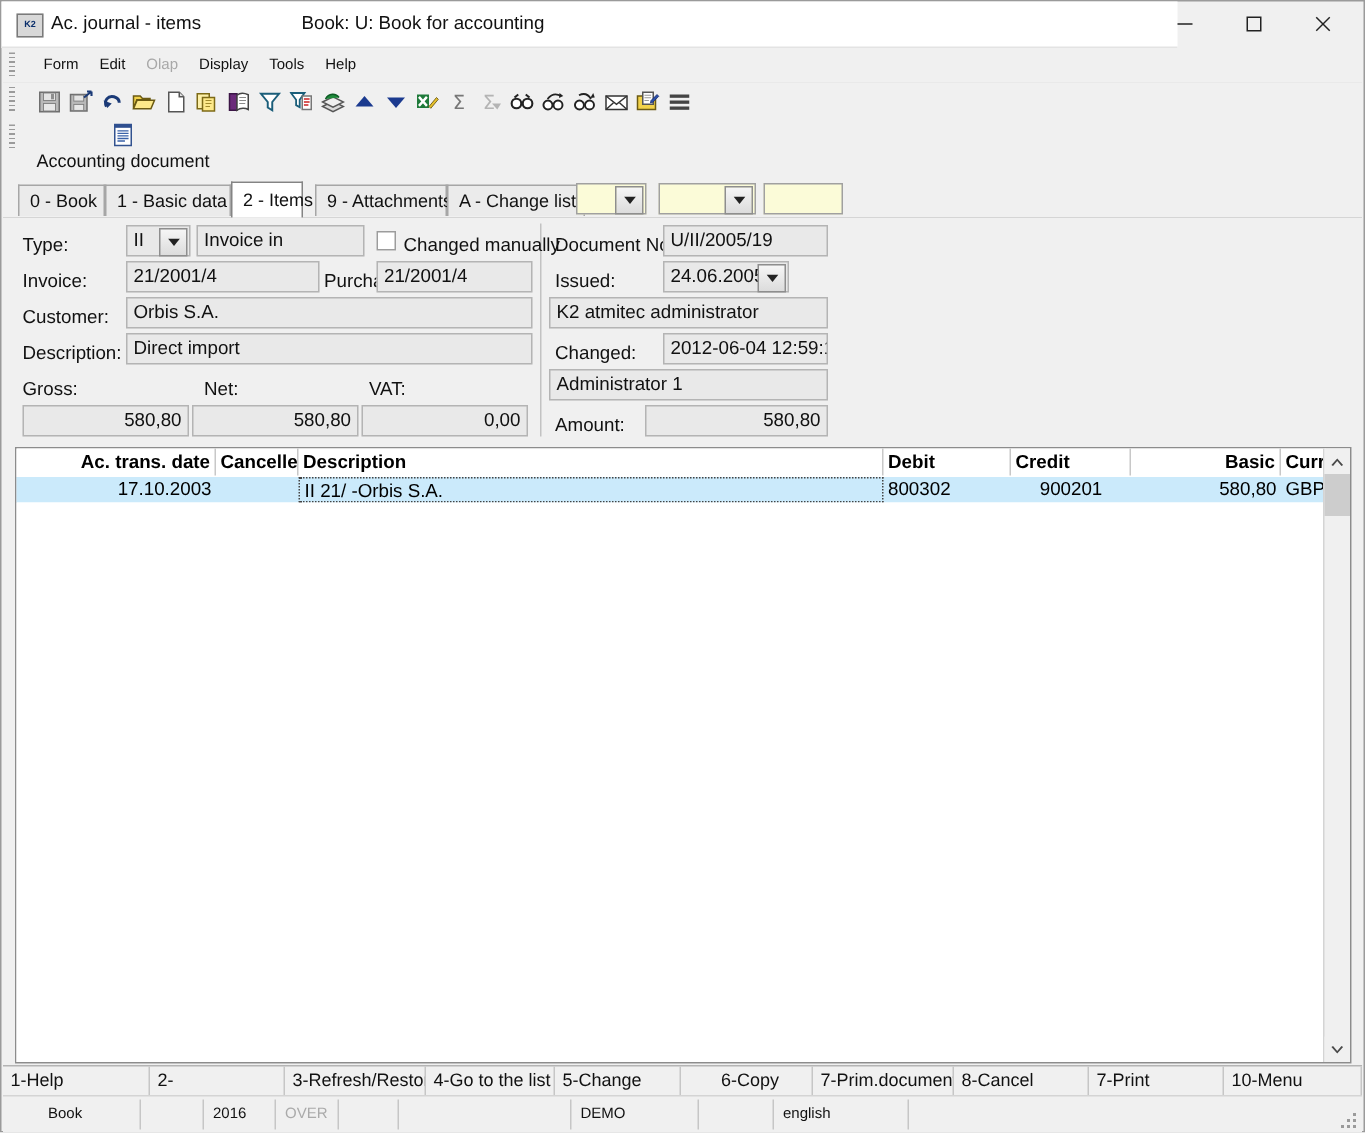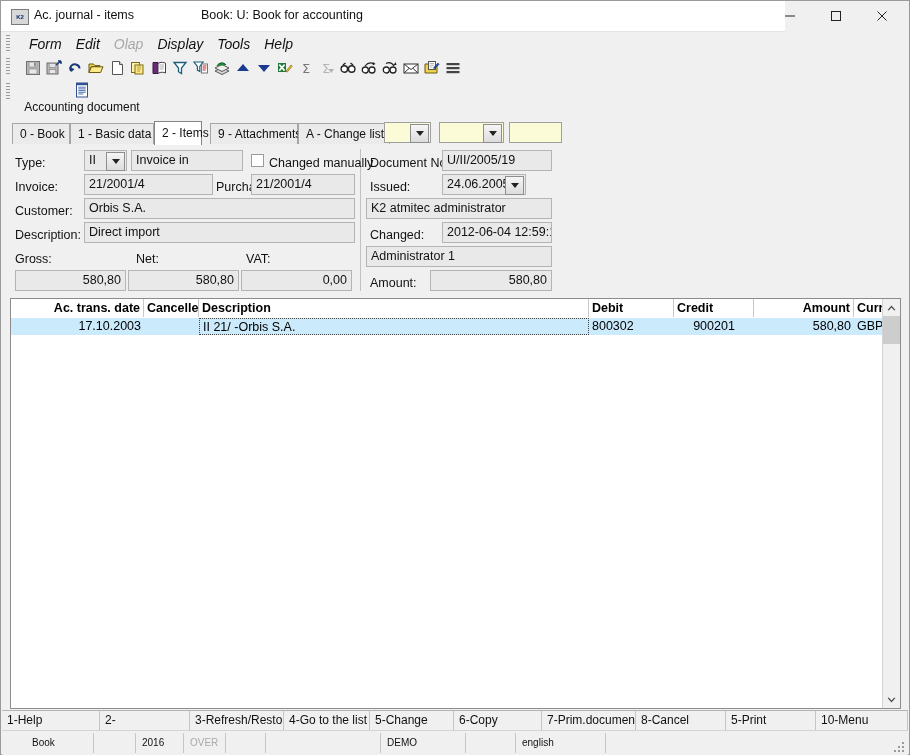--- a/index.html
+++ b/index.html
@@ -36,21 +36,21 @@
   #btn-close{left:858px;}
 
   
   .menubar{
     position:absolute;left:1px;top:31px;width:906px;height:23px;
     background:#f0f0f0;border-bottom:1px solid #d6d6d6;
   }
   .gripper{position:absolute;left:4px;top:3px;width:4px;height:17px;
      background-image:repeating-linear-gradient(to bottom,#9a9a9a 0 1px,transparent 1px 3px);}
   .menu-items{position:absolute;left:20px;top:0;height:23px;display:flex;align-items:center;}
-  .menu-item{padding:2px 7px;font-size:14px;color:#111;cursor:default;font-style:italic;}
+  .menu-item{padding:2px 7px;font-size:10px;color:#111;cursor:default;}
   .menu-item.disabled{color:#a8a8a8;}
 
   
   .toolbar{
     position:absolute;left:1px;top:54px;width:906px;height:25px;
     background:#f0f0f0;border-bottom:1px solid #d6d6d6;
   }
   .tool-wrap{position:absolute;left:20px;top:0;height:25px;display:flex;align-items:center;gap:0px;}
   .tool{width:21px;height:21px;display:flex;align-items:center;justify-content:center;cursor:default;}
 
@@ -478,21 +478,21 @@
     <div class="fld r" style="left:428px;top:125px;width:122px;">580,80</div>
   </div>
 
   <div class="gridbox">
     <div class="ghead" id="grid-head">
         <div class="gh r" style="left: 8px; width: 125px;">Ac. trans. date</div>
         <div class="gh" style="left: 133px; width: 55px;">Cancelled</div>
         <div class="gh" style="left: 188px; width: 390px;">Description</div>
         <div class="gh" style="left: 578px; width: 85px;">Debit</div>
         <div class="gh" style="left: 663px; width: 80px;">Credit</div>
-        <div class="gh r" style="left: 743px; width: 100px;">Amount</div>
+        <div class="gh r" style="left: 743px; width: 100px;">Basic</div>
         <div class="gh" style="left: 843px; width: 30px;">Curr.</div>
       </div>
     <div id="grid-rows">
         <div class="grow" style="top: 19px; background: rgb(203, 234, 251);">
           <div class="gc r" style="left: 8px; width: 125px;">17.10.2003</div>
           <div class="gc" style="left: 133px; width: 55px;"></div>
           <div class="gc sel" style="left: 188px; width: 390px;">II 21/       -Orbis S.A.</div>
           <div class="gc" style="left: 578px; width: 85px;">800302</div>
           <div class="gc" style="left: 663px; width: 80px; text-align: center;">900201</div>
           <div class="gc r" style="left: 743px; width: 100px;">580,80</div>
@@ -515,24 +515,24 @@
       </div>
     </div>
   </div>
 
   <div class="fkeybar" id="fkeybar">
       <div class="fk" style="left: 0px; width: 98px;">1-Help</div>
       <div class="fk" style="left: 98px; width: 90px;">2-</div>
       <div class="fk" style="left: 188px; width: 94px;">3-Refresh/Restore</div>
       <div class="fk" style="left: 282px; width: 86px;">4-Go to the list</div>
       <div class="fk" style="left: 368px; width: 84px;">5-Change</div>
-      <div class="fk" style="left: 452px; width: 88px;">6-Copy</div>
+      <div class="fk" style="left: 452px; width: 88px; text-align: center;">6-Copy</div>
       <div class="fk" style="left: 540px; width: 94px;">7-Prim.document</div>
       <div class="fk" style="left: 634px; width: 90px;">8-Cancel</div>
-      <div class="fk" style="left: 724px; width: 90px;">5-Print</div>
+      <div class="fk" style="left: 724px; width: 90px;">7-Print</div>
       <div class="fk" style="left: 814px; width: 92px;">10-Menu</div>
     </div>
 
   <div class="statusbar" id="statusbar">
     <div class="grip"></div>
   <div class="sc" style="left: 0px; width: 68px;">Book</div>
       <div class="sc" style="left: 68px; width: 42px;"></div>
       <div class="sc" style="left: 110px; width: 48px;">2016</div>
       <div class="sc dim" style="left: 158px; width: 42px;">OVER</div>
       <div class="sc" style="left: 200px; width: 40px;"></div>

